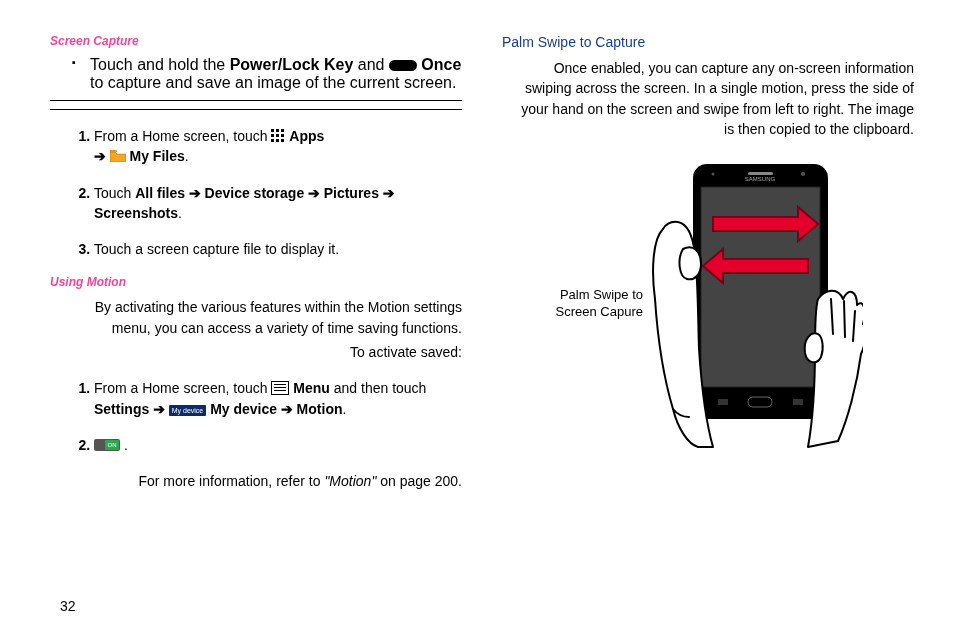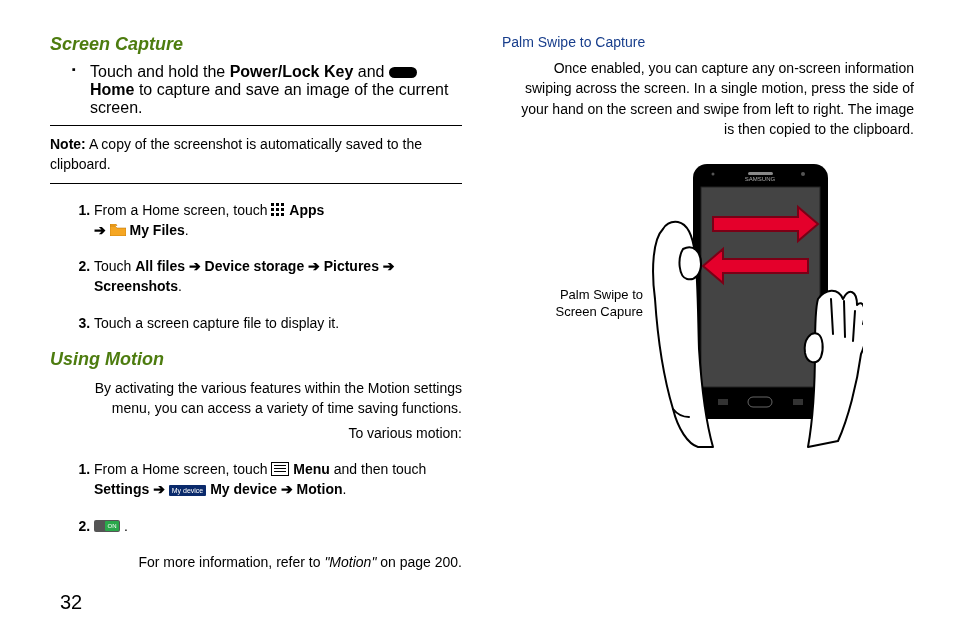--- a/index.html
+++ b/index.html
@@ -25,22 +25,22 @@
   .col {
     flex: 1 1 0;
     min-width: 0;
   }
   .left-col { width: 420px; }
   .right-col { width: 420px; }
 
   .heading {
     font-style: italic;
     font-weight: bold;
-    color: #4d7c0f;
-    font-size: 18px;
+    color: #ec4899;
+    font-size: 12px;
     margin: 4px 0 8px 0;
   }
   .subheading {
     font-weight: normal;
     color: #183e8c;
     font-size: 14px;
     margin: 4px 0 8px 0;
   }
   p, li {
     font-size: 14px;
@@ -138,21 +138,21 @@
     font-size: 6px;
     text-align: center;
     line-height: 10px;
     border-radius: 1px;
   }
 
   .page-number {
     position: absolute;
     left: 60px;
     bottom: 22px;
-    font-size: 20px;
+    font-size: 14px;
     text-align: right;
   }
 
   
   .diagram {
     display: flex;
     align-items: center;
     margin-top: 20px;
     justify-content: center;
   }
@@ -171,28 +171,25 @@
 
 <div class="page">
   <div class="cols">
 
     <div class="col left-col">
       <div class="heading">Screen Capture</div>
 
       <div class="bullet-block">
         <div class="bullet-mark">▪</div>
         <div class="bullet-text">
-          <span>Touch and hold the </span><span class="bold">Power/Lock Key</span><span> and </span><span class="pill"></span><span class="bold"> Home</span><span> to capture and save an image of the current screen.</span>
+          <span>Touch and hold the </span><span class="bold">Power/Lock Key</span><span> and </span><span class="pill"></span><span class="bold"> Once</span><span> to capture and save an image of the current screen.</span>
         </div>
       </div>
 
       <hr class="rule">
-      <p class="note-block">
-        <span class="bold">Note:</span><span> A copy of the screenshot is automatically saved to the clipboard.</span>
-      </p>
       <hr class="rule">
 
 
       <ol class="steps">
         <li>
           <span>From a Home screen, touch </span>
           <span class="apps-grid">
             <svg viewBox="0 0 14 14">
               <g fill="#000">
                 <rect x="0" y="0" width="3" height="3"></rect>
@@ -221,21 +218,21 @@
           <span class="bold"> ➔ </span><span class="bold">Device storage</span>
           <span class="bold"> ➔ </span><span class="bold">Pictures</span>
           <span class="bold"> ➔ </span><span class="bold">Screenshots</span><span>.</span>
         </li>
         <li>Touch a screen capture file to display it.</li>
       </ol>
 
       <div class="heading">Using Motion</div>
 
       <p class="para-offset">By activating the various features within the Motion settings menu, you can access a variety of time saving functions.</p>
-      <p class="para-offset">To various motion:</p>
+      <p class="para-offset">To activate saved:</p>
 
       <ol class="steps">
         <li>
           <span>From a Home screen, touch </span>
           <span class="menu-icon"><span></span></span>
           <span class="bold"> Menu</span><span> and then touch </span>
           <span class="bold">Settings</span>
           <span class="bold"> ➔ </span>
           <span class="mydevice-tag">My device</span>
           <span class="bold"> My device</span>

